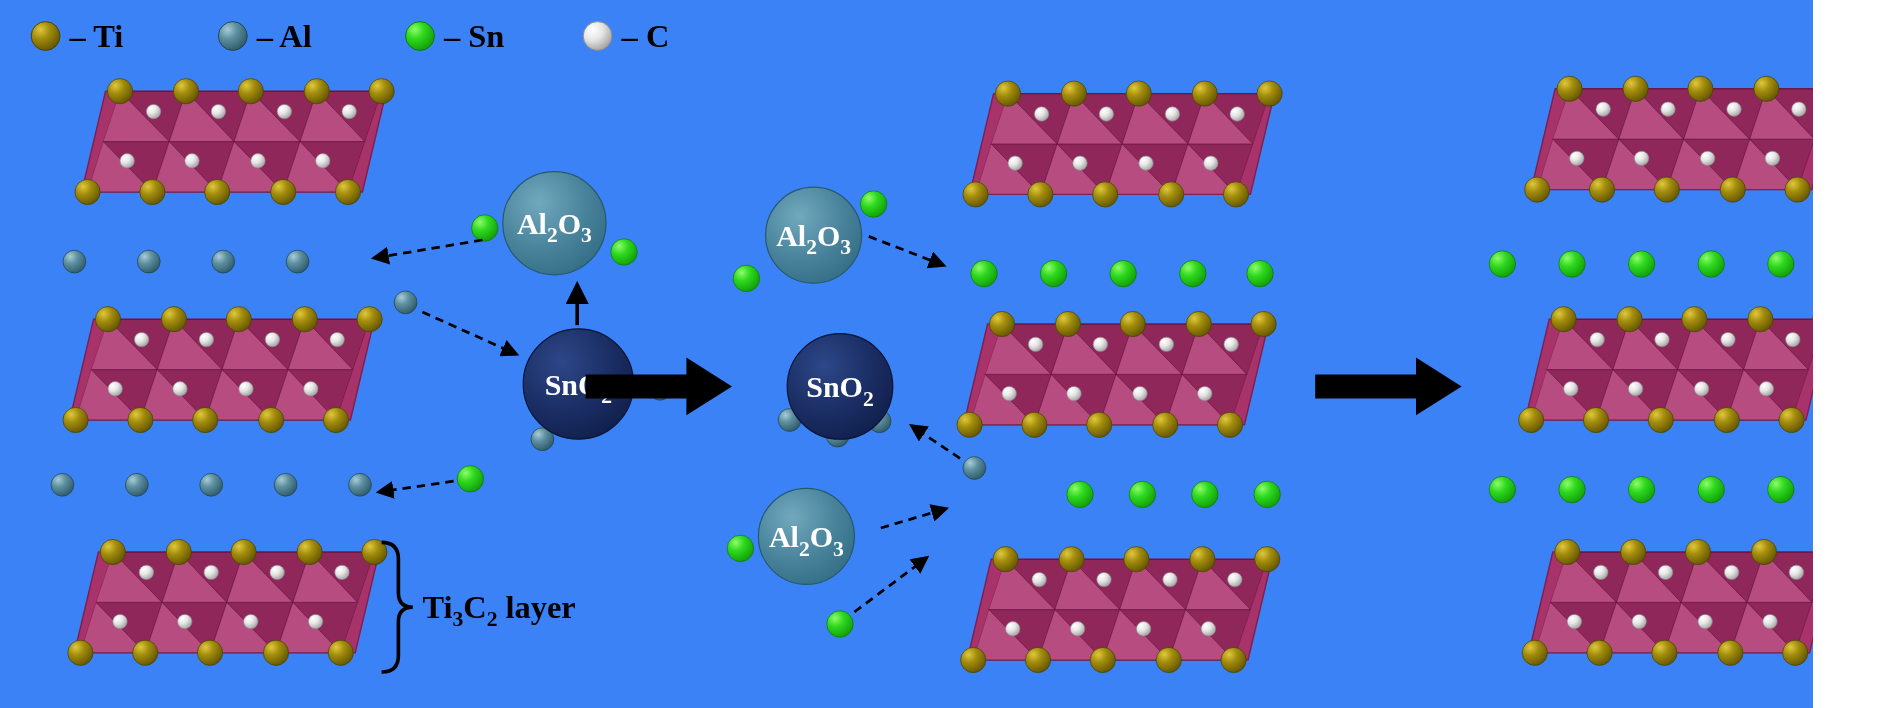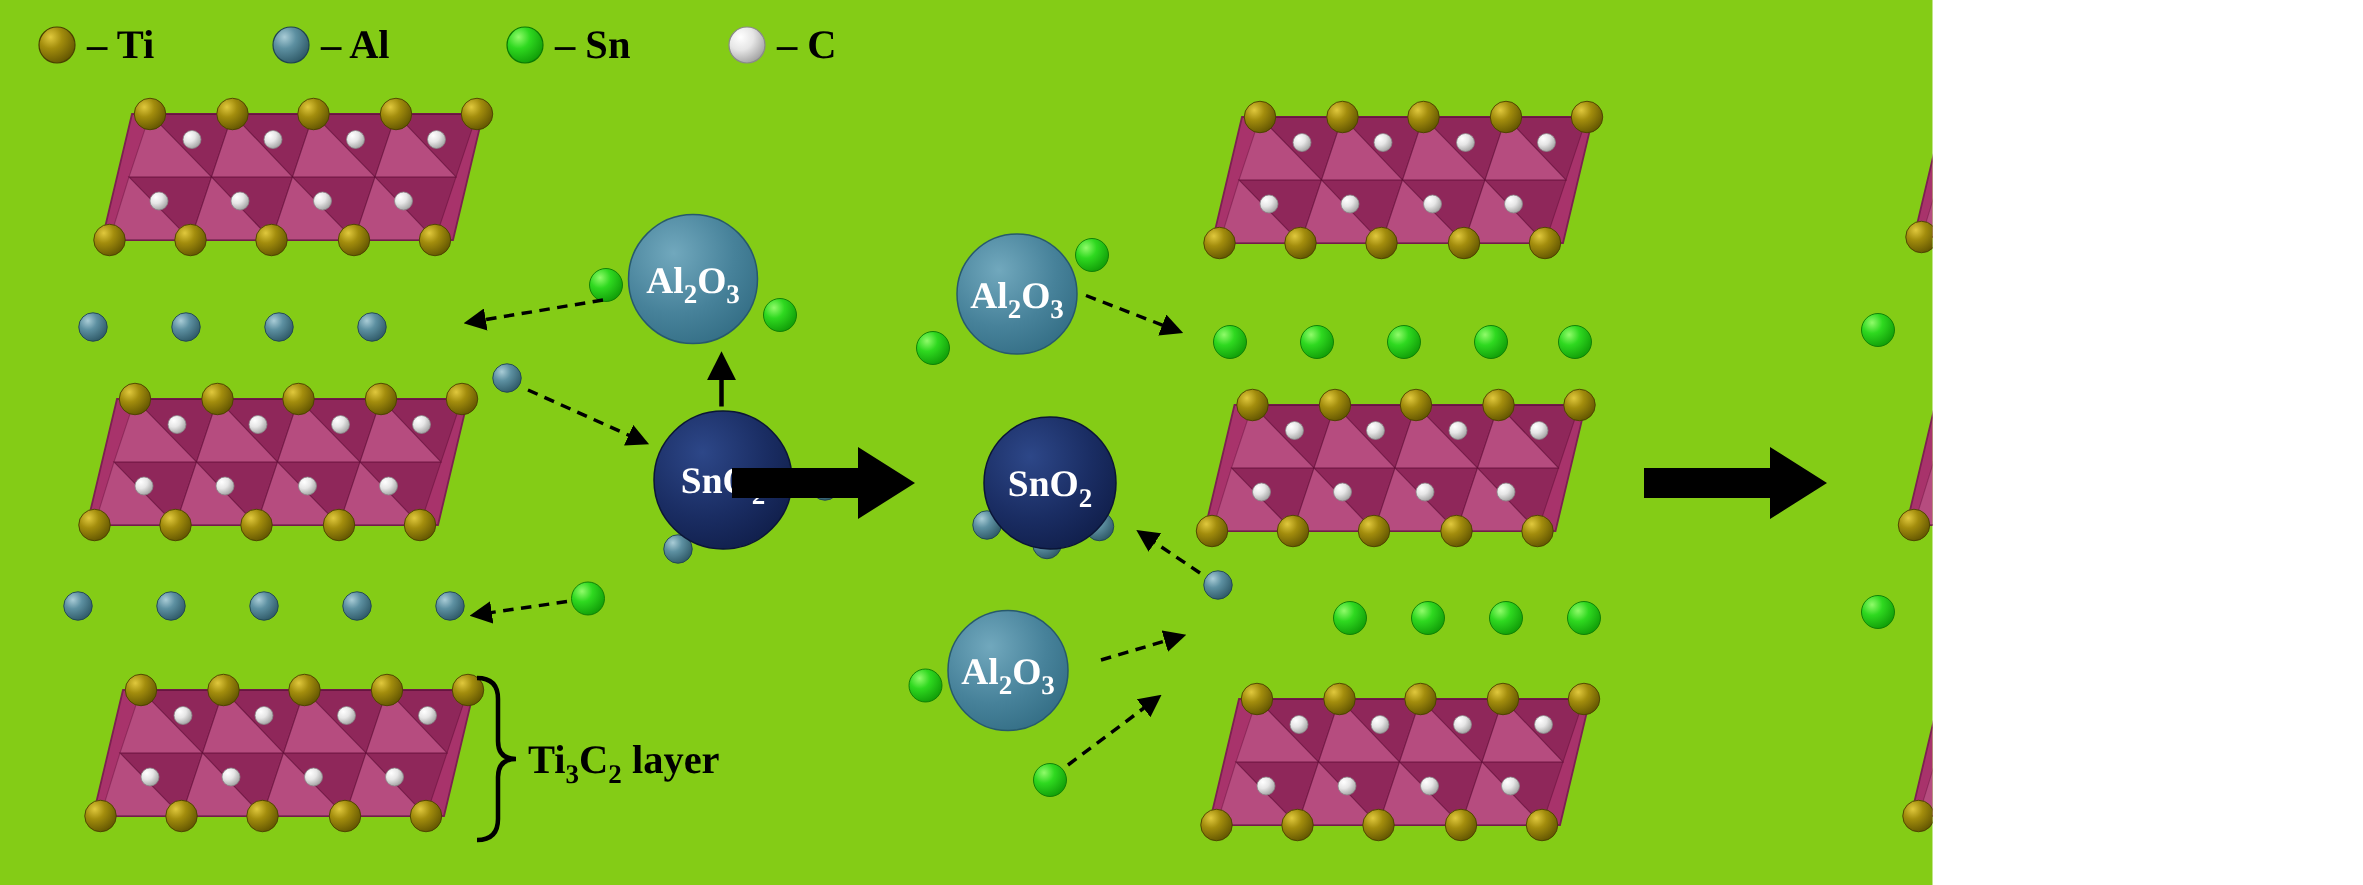--- a/index.html
+++ b/index.html
@@ -1,16 +1,16 @@
 <!DOCTYPE html>
 <html><head>
 <meta charset="utf-8">
 <style>
   html,body{margin:0;padding:0;background:#fff;}
-  .stage{width:1546px;height:708px;position:relative;background:#84cc16;overflow:hidden;}
+  .stage{width:1813px;height:708px;position:relative;background:#3b82f6;overflow:hidden;}
   svg{display:block;}
   .legendtext{font-family:"Liberation Serif","DejaVu Serif",serif;font-weight:bold;font-size:27px;fill:#000;}
   .moltext{font-family:"Liberation Serif","DejaVu Serif",serif;font-weight:bold;font-size:25px;fill:#fff;text-anchor:middle;}
   .blacklabel{font-family:"Liberation Serif","DejaVu Serif",serif;font-weight:bold;font-size:27px;fill:#000;}
   .sub{font-size:18px;}
   .fdark{fill:rgba(55,0,32,0.22);stroke:rgba(90,10,50,0.45);stroke-width:0.7;}
   .flight{fill:rgba(255,214,236,0.16);stroke:rgba(90,10,50,0.35);stroke-width:0.7;}
   .dasharrow{stroke:#000;stroke-width:2.3;stroke-dasharray:7 5;fill:none;}
   .solidarrow{stroke:#000;stroke-width:3;fill:none;}
 </style>

